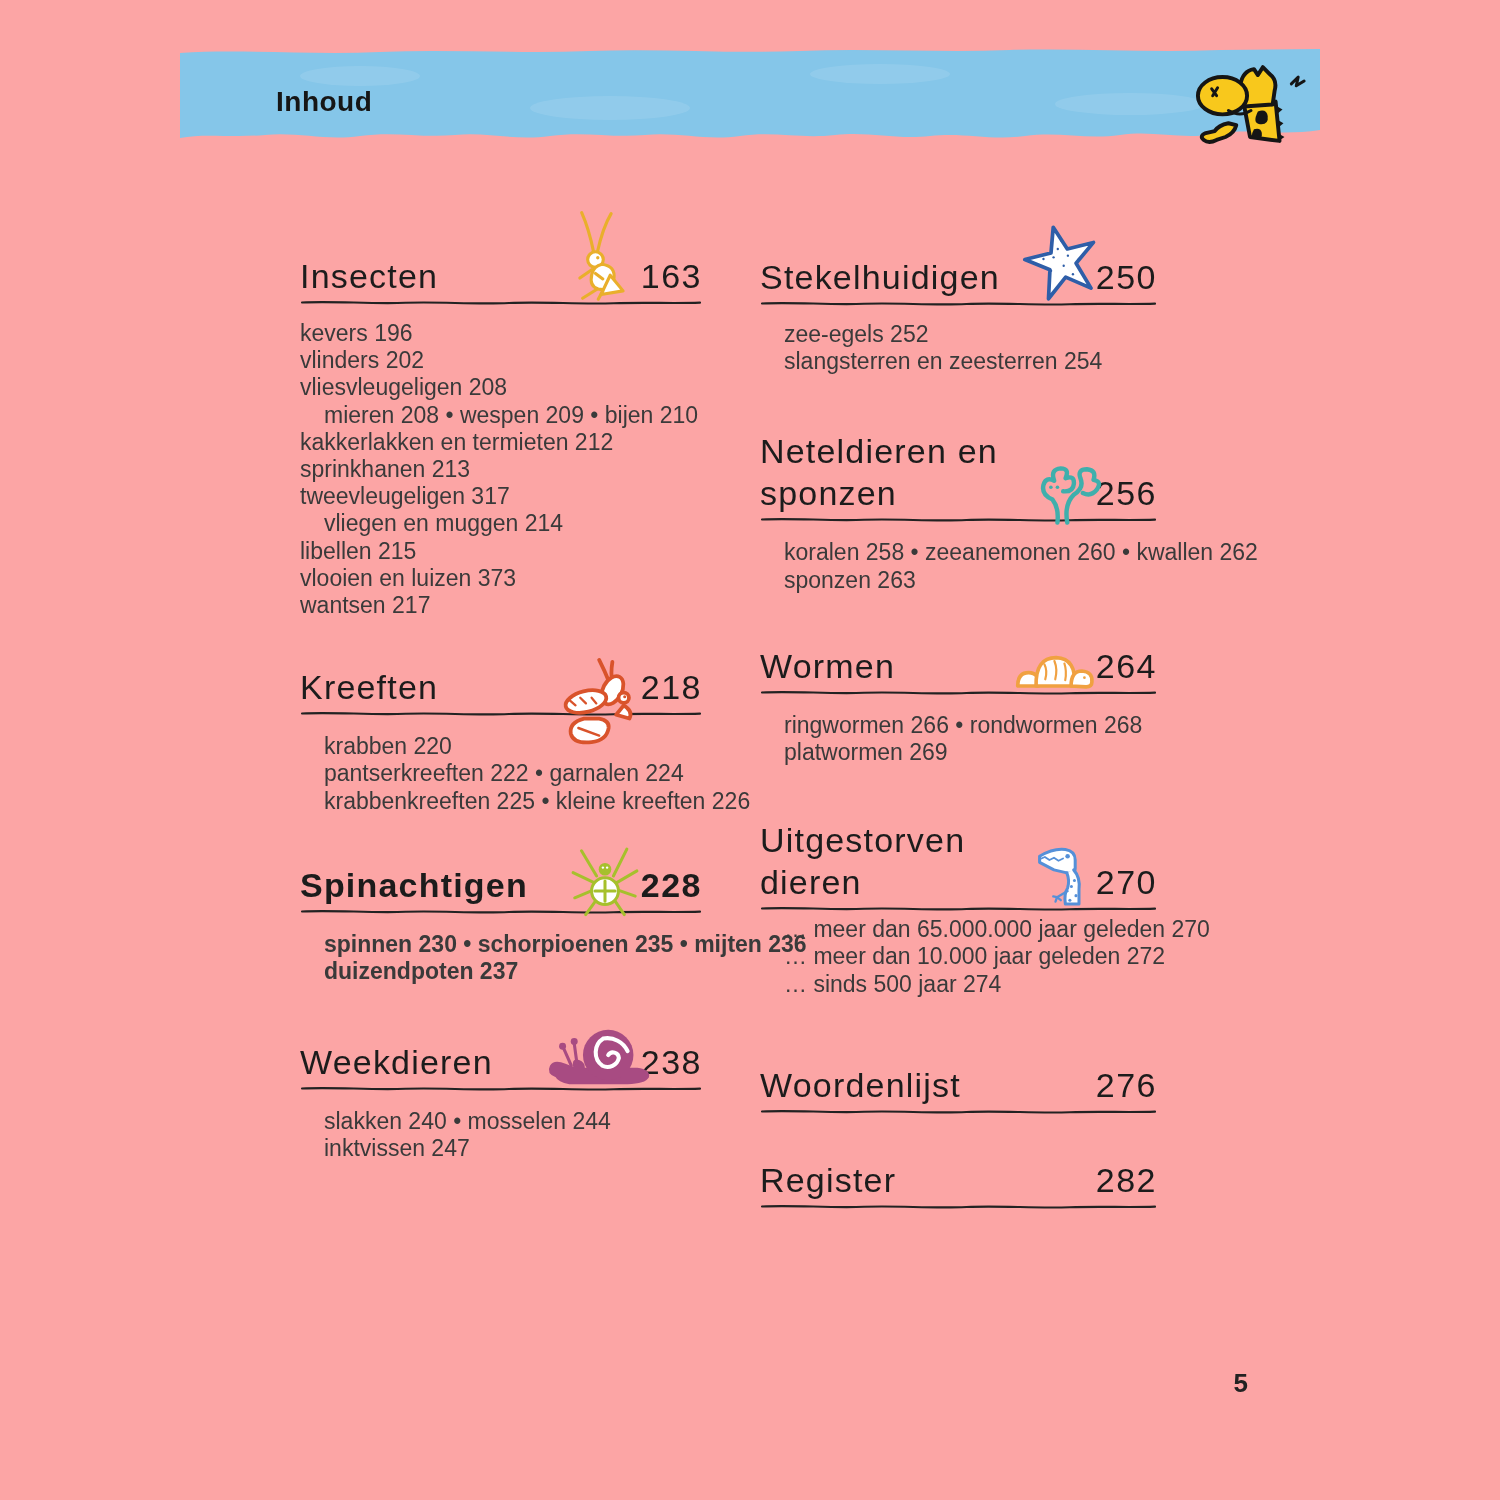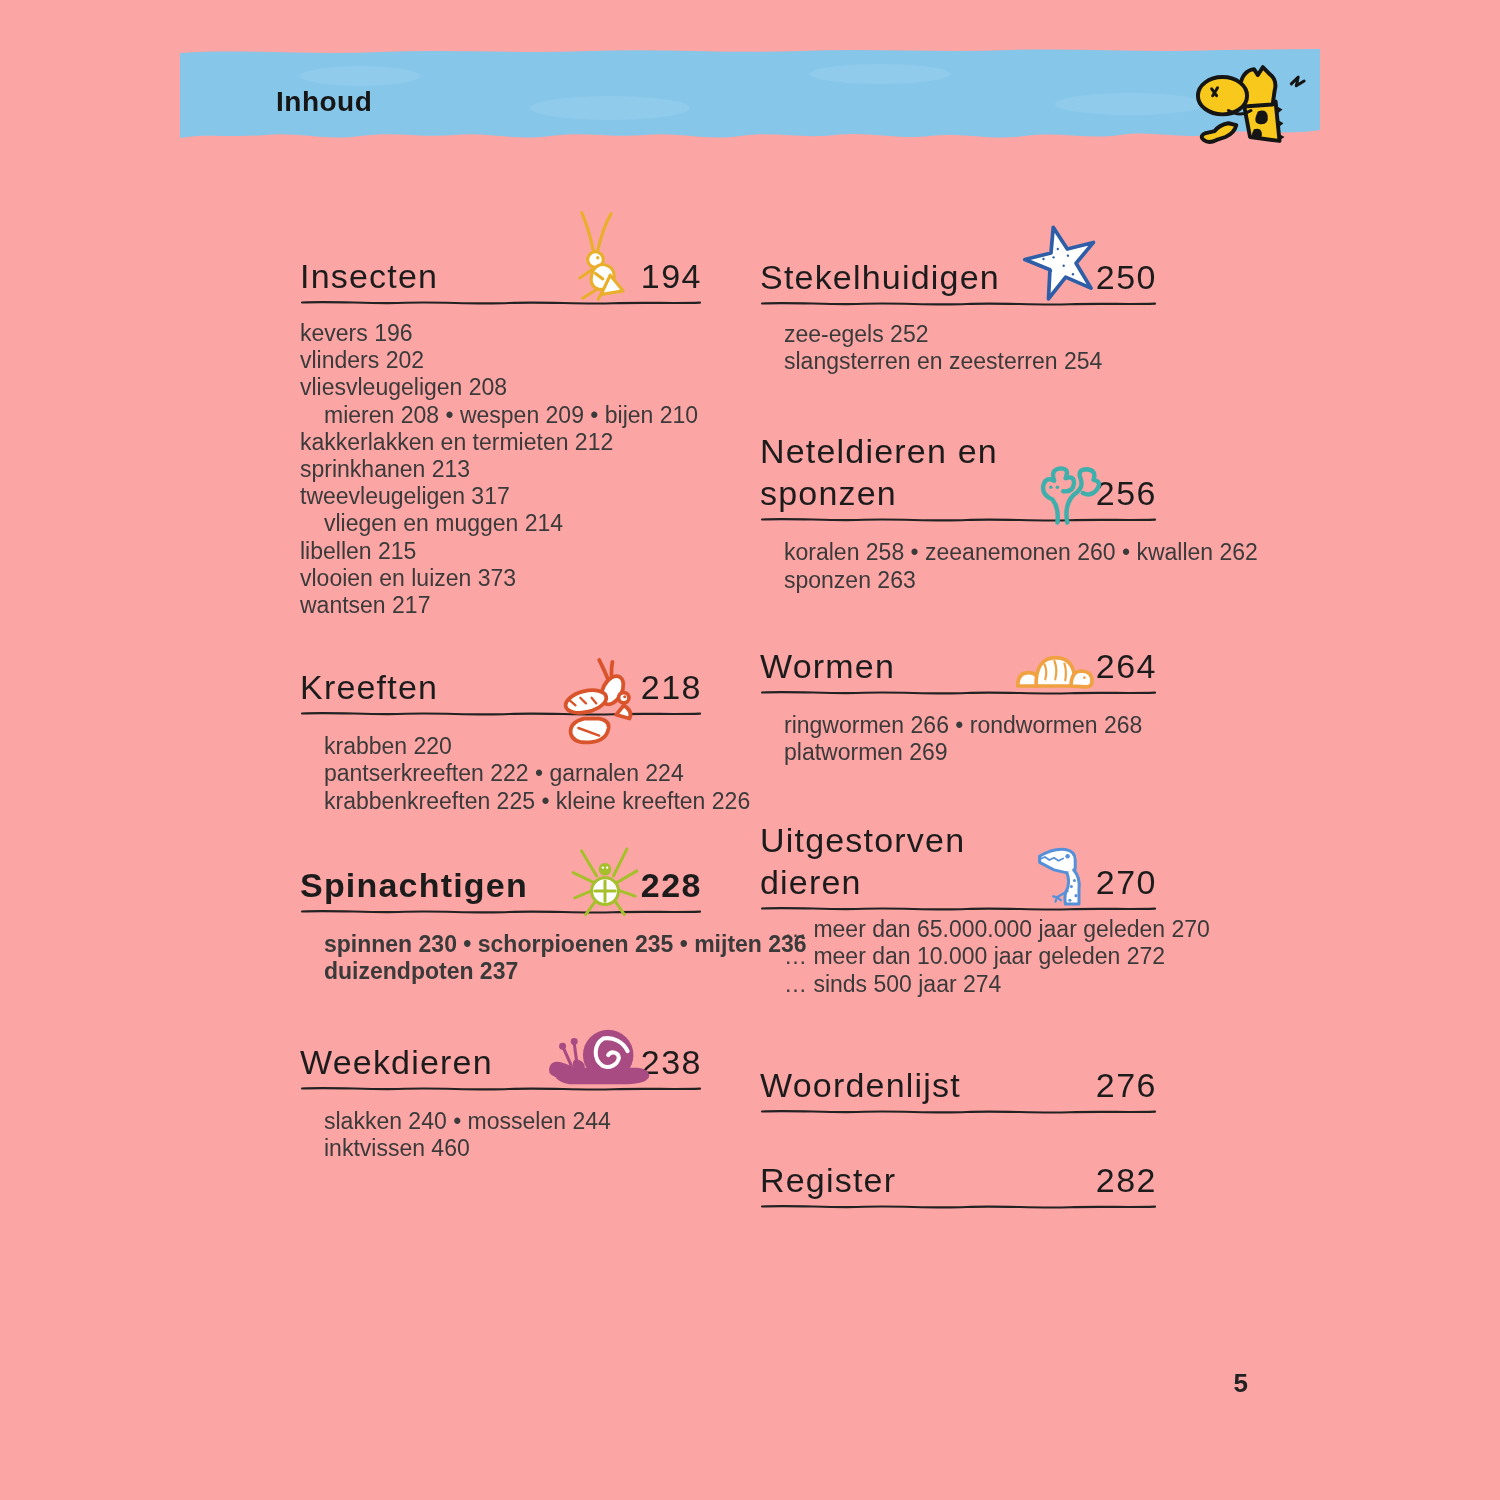--- a/index.html
+++ b/index.html
@@ -80,21 +80,21 @@
             <circle cx="44" cy="55" r="8.5" fill="#fff"></circle>
             <circle cx="46.5" cy="53" r="1.8" fill="#E9AF2B" stroke="none"></circle>
             <path d="M51,60 Q66,62 64,76 Q62,90 47,87 Q37,84 40,71 Q42,62 51,60 Z" fill="#fff"></path>
             <path d="M60,72 L74,89 L50,93 Z" fill="#fff"></path>
             <path d="M46,87 L30,97"></path>
             <path d="M52,89 L47,98"></path>
             <path d="M40,66 L27,75"></path>
             <path d="M44,70 l8,6"></path>
           </g>
         </svg>
-        <span class="sec-num">194</span>
+        <span class="sec-num">163</span>
       </div>
       <svg class="rule" viewBox="0 0 400 7" preserveAspectRatio="none">
           <path d="M2,3.5 C34,1.8 70,5.2 105,3.8 C140,2.5 172,5.6 208,4 C244,2.5 276,5.4 312,4.2 C344,3.2 372,4.6 398,3.6" stroke="#222" stroke-width="2.1" fill="none" stroke-linecap="round"></path>
         </svg>
       <ul class="toc-list">
         <li>kevers 196</li>
         <li>vlinders 202</li>
         <li>vliesvleugeligen 208</li>
         <li class="ind">mieren 208 • wespen 209 • bijen 210</li>
         <li>kakkerlakken en termieten 212</li>
@@ -182,21 +182,21 @@
           </g>
           <path d="M68,33 a6,6 0 0,1 11,3 a12,12 0 0,1 -17,8 a17,17 0 0,1 1,-28 a23,23 0 0,1 25,13" fill="none" stroke="#fff" stroke-width="4.2" stroke-linecap="round"></path>
         </svg>
         <span class="sec-num">238</span>
       </div>
       <svg class="rule" viewBox="0 0 400 7" preserveAspectRatio="none">
           <path d="M2,3.5 C34,1.8 70,5.2 105,3.8 C140,2.5 172,5.6 208,4 C244,2.5 276,5.4 312,4.2 C344,3.2 372,4.6 398,3.6" stroke="#222" stroke-width="2.1" fill="none" stroke-linecap="round"></path>
         </svg>
       <ul class="toc-list" style="margin-top:16px;">
         <li class="ind">slakken 240 • mosselen 244</li>
-        <li class="ind">inktvissen 460</li>
+        <li class="ind">inktvissen 247</li>
       </ul>
     </div>
   </div>
 
   <div class="col col-right">
 
     <div class="section">
       <div class="sec-head" style="height:75px;">
         <span class="sec-title">Stekelhuidigen</span>
         <svg class="sec-icon" style="right:52px; bottom:-2px; width:86px; height:80px;" viewBox="0 0 100 95">

